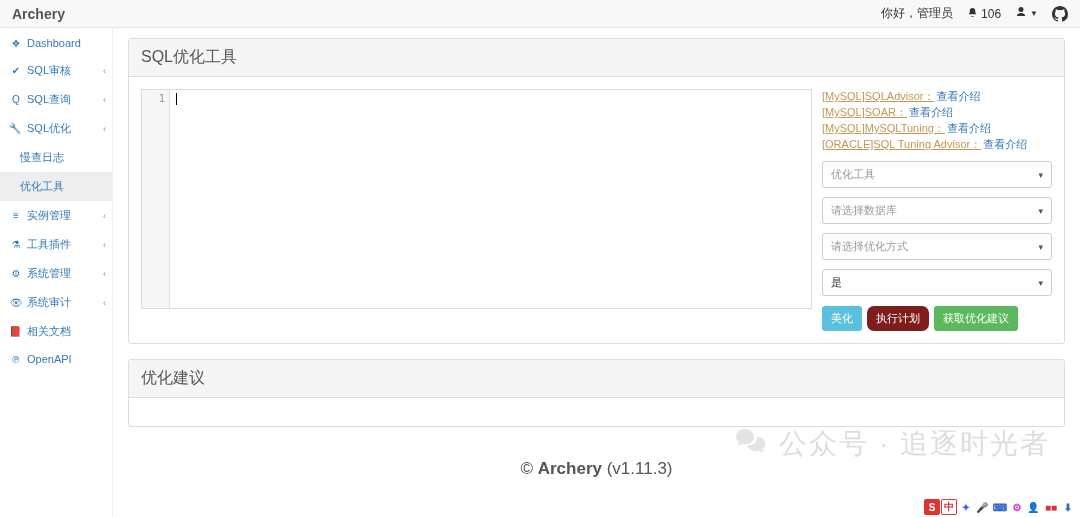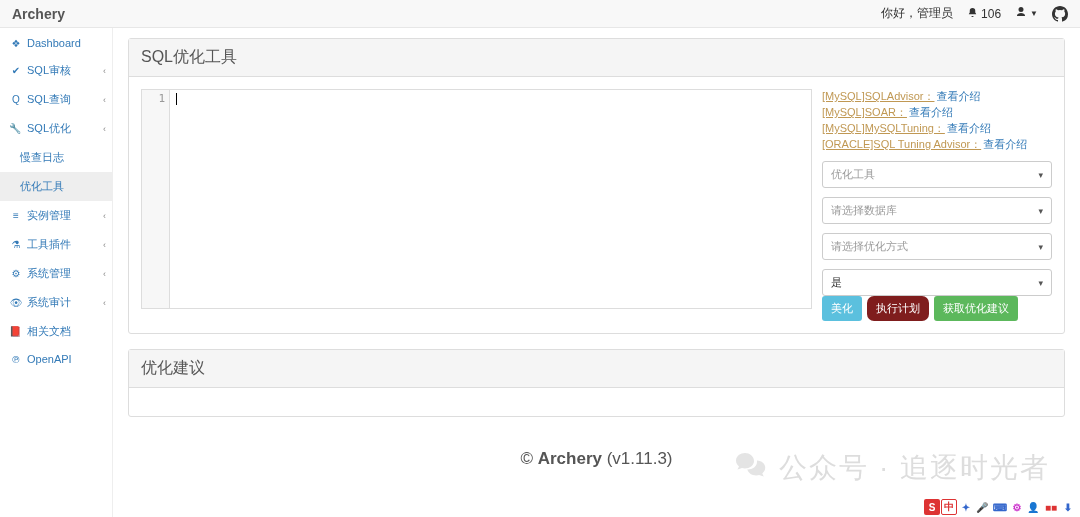--- a/index.html
+++ b/index.html
@@ -36,30 +36,30 @@
   .code { flex: 1; padding: 2px 4px; position: relative;}
   .cursor { display: inline-block; width: 1px; height: 12px; background: #000; vertical-align: middle; margin-left: 2px;}
   
   
   .side-opts { width: 230px; font-size: 11px; }
   .ref-line { margin-bottom: 1px; }
   .ref-line .tag { color: #c09853; text-decoration: underline; }
   .ref-line a { color: #337ab7; text-decoration: none; margin-left: 2px; cursor:pointer;}
   .form-control { width: 100%; border: 1px solid #ccc; border-radius: 3px; padding: 5px 8px; font-size: 11px; color: #999; margin-top: 9px; background: #fff; position: relative; cursor: pointer;}
   .form-control .caret { position: absolute; right: 8px; top: 50%; transform: translateY(-50%); font-size: 9px; color: #555;}
-  .btn-row { display: flex; gap: 5px; }
+  .btn-row { margin-top: 10px; display: flex; gap: 5px; }
   .btn { border: none; border-radius: 3px; padding: 5px 9px; font-size: 11px; color: #fff; cursor: pointer; }
   .btn-info { background: #5bc0de; }
   .btn-warning { background: #7f1d1d; border-radius: 7px; }
   .btn-success { background: #5cb85c; }
   
   .footer { text-align: center; color: #555; font-size: 17px; margin-top: 20px; padding: 12px 0 40px; }
   .footer b { font-weight: bold; }
   
-  .watermark { position: fixed; right: 30px; bottom: 30px; font-size: 28px; color: #bbb; opacity: 0.5; display: flex; align-items: center; gap: 10px; pointer-events: none; letter-spacing: 2px;}
+  .watermark { position: fixed; right: 30px; bottom: 54px; font-size: 28px; color: #bbb; opacity: 0.5; display: flex; align-items: center; gap: 10px; pointer-events: none; letter-spacing: 2px;}
   .wm-icon { width: 36px; height: 36px; fill: #bbb; opacity:0.8;}
   
   .tray { position: fixed; right: 4px; bottom: 2px; display: flex; gap: 1px; }
   .tray span { width: 16px; height: 16px; display: inline-flex; align-items: center; justify-content: center; font-size: 10px; font-weight: bold; border-radius: 2px; }
 </style>
 </head>
 <body>
 
 <div class="navbar">
   <div class="navbar-brand">Archery</div>

